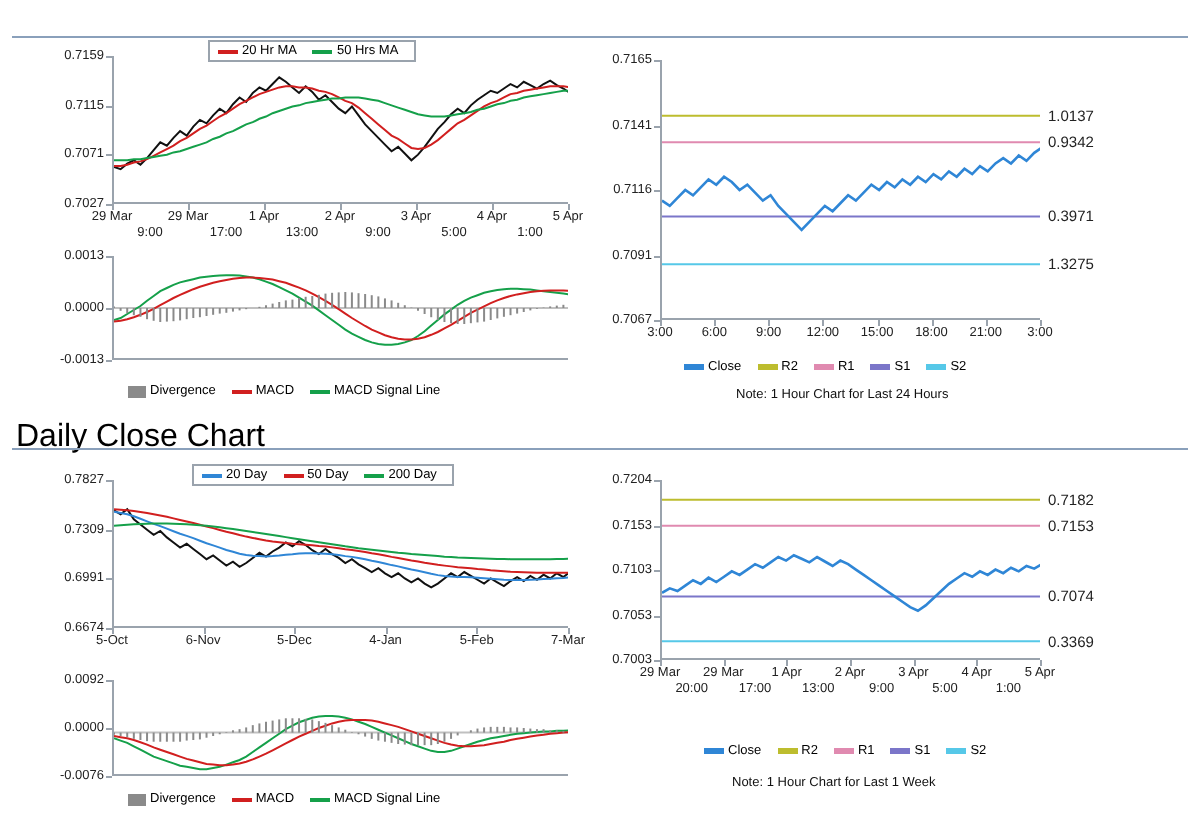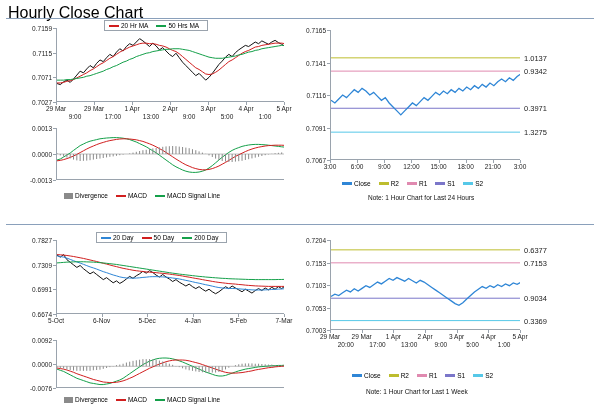--- a/index.html
+++ b/index.html
@@ -94,21 +94,20 @@
     color: #111;
     white-space: nowrap;
   }
   svg { display: block; }
 </style>
 </head>
 <body>
 
 <div class="page">
 
-  <div class="abs" style="left:8px; top:4px;">Hourly Close Chart</div>
   <div class="abs rule" style="left:6px; top:18px; width:588px;"></div>
 
   <div class="frame" id="f-hourly-price" style="left:56px; top:28px; width:228px; height:74px;">
     <div class="plot">
         <svg id="svg-hourly-price" width="228" height="74" viewBox="0 0 228 74" preserveAspectRatio="none">
           <polyline points="0.00,55.50 3.30,56.62 6.61,53.82 9.91,52.14 13.22,54.38 16.52,51.02 19.83,47.09 23.13,43.17 26.43,44.85 29.74,40.92 33.04,37.56 36.35,39.80 39.65,35.32 42.96,31.95 46.26,33.64 49.57,29.71 52.87,26.35 56.17,28.59 59.48,24.11 62.78,20.74 66.09,22.98 69.39,18.50 72.70,15.70 76.00,17.38 79.30,14.02 82.61,10.65 85.91,12.89 89.22,15.70 92.52,18.50 95.83,15.14 99.13,17.94 102.43,21.86 105.74,19.62 109.04,22.98 112.35,26.35 115.65,28.59 118.96,25.23 122.26,29.71 125.57,34.20 128.87,37.56 132.17,40.92 135.48,44.29 138.78,47.65 142.09,45.41 145.39,48.77 148.70,52.14 152.00,49.33 155.30,45.41 158.61,40.92 161.91,36.44 165.22,33.08 168.52,29.15 171.83,26.35 175.13,28.59 178.43,24.67 181.74,21.86 185.04,19.62 188.35,17.38 191.65,18.50 194.96,16.26 198.26,14.02 201.57,15.70 204.87,12.89 208.17,14.58 211.48,16.26 214.78,14.02 218.09,12.33 221.39,14.58 224.70,16.26 228.00,18.50" fill="none" stroke="#111111" stroke-width="1" vector-effect="non-scaling-stroke"></polyline>
           <polyline points="0.00,54.94 3.30,54.94 6.61,54.38 9.91,53.26 13.22,52.70 16.52,51.58 19.83,49.89 23.13,48.21 26.43,46.53 29.74,44.85 33.04,42.61 36.35,40.92 39.65,38.68 42.96,36.44 46.26,34.76 49.57,32.52 52.87,30.27 56.17,28.59 59.48,26.35 62.78,24.11 66.09,22.42 69.39,20.74 72.70,19.06 76.00,17.94 79.30,16.82 82.61,15.70 85.91,15.14 89.22,15.14 92.52,15.70 95.83,15.70 99.13,16.26 102.43,17.38 105.74,17.94 109.04,19.06 112.35,20.74 115.65,22.42 118.96,23.55 122.26,25.79 125.57,28.59 128.87,31.39 132.17,34.20 135.48,37.00 138.78,39.80 142.09,41.48 145.39,43.73 148.70,45.97 152.00,46.53 155.30,45.97 158.61,44.29 161.91,42.05 165.22,39.24 168.52,36.44 171.83,33.64 175.13,31.95 178.43,29.71 181.74,27.47 185.04,25.23 188.35,23.55 191.65,22.42 194.96,20.74 198.26,19.06 201.57,18.50 204.87,17.38 208.17,16.82 211.48,16.26 214.78,15.70 218.09,15.14 221.39,15.14 224.70,15.14 228.00,15.70" fill="none" stroke="#d11f1f" stroke-width="1" vector-effect="non-scaling-stroke"></polyline>
           <polyline points="0.00,52.14 3.30,52.14 6.61,52.14 9.91,51.58 13.22,51.58 16.52,51.02 19.83,50.45 23.13,49.89 26.43,49.33 29.74,48.21 33.04,47.65 36.35,46.53 39.65,45.41 42.96,44.29 46.26,43.17 49.57,41.48 52.87,40.36 56.17,38.68 59.48,37.56 62.78,35.88 66.09,34.20 69.39,33.08 72.70,31.39 76.00,30.27 79.30,28.59 82.61,27.47 85.91,26.35 89.22,25.23 92.52,24.67 95.83,23.55 99.13,22.98 102.43,22.42 105.74,21.86 109.04,21.30 112.35,21.30 115.65,20.74 118.96,20.74 122.26,20.74 125.57,21.30 128.87,21.86 132.17,22.42 135.48,23.55 138.78,24.67 142.09,25.79 145.39,26.91 148.70,28.03 152.00,29.15 155.30,29.71 158.61,30.27 161.91,30.27 165.22,30.27 168.52,29.71 171.83,29.15 175.13,28.59 178.43,28.03 181.74,26.91 185.04,26.35 188.35,25.23 191.65,24.11 194.96,23.55 198.26,22.42 201.57,21.86 204.87,20.74 208.17,20.18 211.48,19.62 214.78,19.06 218.09,18.50 221.39,17.94 224.70,17.38 228.00,17.38" fill="none" stroke="#15a04a" stroke-width="1" vector-effect="non-scaling-stroke"></polyline>
         </svg>
       </div>
@@ -316,20 +315,21 @@
         <span class="swatch" style="background:#7b76c9; height:3px"></span>
         <span>S1</span>
       </span>
     <span class="item">
         <span class="swatch" style="background:#56c8e8; height:3px"></span>
         <span>S2</span>
       </span>
   </div>
   <div class="note" style="left:368px; top:194px;">Note: 1 Hour Chart for Last 24 Hours</div>
 
+  <div class="abs" style="left:8px; top:210px;">Daily Close Chart</div>
   <div class="abs rule" style="left:6px; top:224px; width:588px;"></div>
 
   <div class="frame" id="f-daily-price" style="left:56px; top:240px; width:228px; height:74px;">
     <div class="plot">
         <svg id="svg-daily-price" width="228" height="74" viewBox="0 0 228 74" preserveAspectRatio="none">
           <polyline points="0.00,15.21 3.30,17.14 6.61,14.57 9.91,19.70 13.22,22.27 16.52,24.84 19.83,27.41 23.13,25.48 26.43,28.69 29.74,31.26 33.04,33.82 36.35,31.90 39.65,34.46 42.96,37.03 46.26,39.60 49.57,37.67 52.87,40.24 56.17,42.81 59.48,40.88 62.78,43.45 66.09,41.52 69.39,38.96 72.70,36.39 76.00,38.32 79.30,35.75 82.61,33.82 85.91,31.26 89.22,33.18 92.52,30.61 95.83,32.54 99.13,35.11 102.43,37.03 105.74,34.46 109.04,37.03 112.35,38.96 115.65,41.52 118.96,39.60 122.26,42.17 125.57,44.09 128.87,46.02 132.17,44.09 135.48,46.66 138.78,48.58 142.09,46.66 145.39,49.23 148.70,51.15 152.00,49.23 155.30,51.79 158.61,53.72 161.91,51.79 165.22,49.23 168.52,46.66 171.83,48.58 175.13,46.02 178.43,47.94 181.74,49.87 185.04,51.79 188.35,49.23 191.65,51.15 194.96,53.08 198.26,50.51 201.57,48.58 204.87,50.51 208.17,47.94 211.48,49.87 214.78,47.30 218.09,49.23 221.39,46.66 224.70,48.58 228.00,46.02" fill="none" stroke="#111111" stroke-width="1" vector-effect="non-scaling-stroke"></polyline>
           <polyline points="0.00,15.85 3.30,16.49 6.61,17.14 9.91,18.10 13.22,19.38 16.52,20.67 19.83,21.95 23.13,23.04 26.43,24.32 29.74,25.61 33.04,26.89 36.35,27.92 39.65,29.07 42.96,30.36 46.26,31.64 49.57,32.67 52.87,33.82 56.17,34.98 59.48,35.88 62.78,36.90 66.09,37.55 69.39,37.93 72.70,38.06 76.00,38.19 79.30,38.06 82.61,37.80 85.91,37.42 89.22,37.16 92.52,36.78 95.83,36.65 99.13,36.65 102.43,36.78 105.74,36.90 109.04,37.16 112.35,37.55 115.65,38.06 118.96,38.44 122.26,38.96 125.57,39.60 128.87,40.37 132.17,41.01 135.48,41.78 138.78,42.55 142.09,43.19 145.39,43.96 148.70,44.73 152.00,45.38 155.30,46.15 158.61,46.92 161.91,47.56 165.22,47.94 168.52,48.20 171.83,48.46 175.13,48.46 178.43,48.58 181.74,48.84 185.04,49.10 188.35,49.35 191.65,49.61 194.96,49.87 198.26,50.00 201.57,50.00 204.87,50.00 208.17,49.87 211.48,49.74 214.78,49.48 218.09,49.35 221.39,49.10 224.70,48.97 228.00,48.71" fill="none" stroke="#2f86d6" stroke-width="1" vector-effect="non-scaling-stroke"></polyline>
           <polyline points="0.00,14.57 3.30,14.83 6.61,15.08 9.91,15.47 13.22,15.98 16.52,16.49 19.83,17.14 23.13,17.78 26.43,18.42 29.74,19.19 33.04,19.96 36.35,20.73 39.65,21.50 42.96,22.40 46.26,23.30 49.57,24.07 52.87,24.97 56.17,25.86 59.48,26.63 62.78,27.53 66.09,28.30 69.39,28.95 72.70,29.59 76.00,30.23 79.30,30.74 82.61,31.13 85.91,31.51 89.22,31.90 92.52,32.15 95.83,32.41 99.13,32.67 102.43,33.05 105.74,33.31 109.04,33.69 112.35,34.08 115.65,34.59 118.96,34.98 122.26,35.49 125.57,36.01 128.87,36.65 132.17,37.16 135.48,37.80 138.78,38.44 142.09,38.96 145.39,39.60 148.70,40.24 152.00,40.75 155.30,41.40 158.61,41.91 161.91,42.42 165.22,42.81 168.52,43.19 171.83,43.58 175.13,43.84 178.43,44.09 181.74,44.48 185.04,44.73 188.35,45.12 191.65,45.38 194.96,45.63 198.26,45.89 201.57,46.02 204.87,46.15 208.17,46.27 211.48,46.40 214.78,46.40 218.09,46.40 221.39,46.40 224.70,46.40 228.00,46.40" fill="none" stroke="#d11f1f" stroke-width="1" vector-effect="non-scaling-stroke"></polyline>
           <polyline points="0.00,22.91 3.30,22.66 6.61,22.40 9.91,22.14 13.22,22.01 16.52,21.89 19.83,21.76 23.13,21.76 26.43,21.76 29.74,21.89 33.04,22.01 36.35,22.14 39.65,22.40 42.96,22.66 46.26,22.91 49.57,23.30 52.87,23.68 56.17,24.07 59.48,24.45 62.78,24.97 66.09,25.48 69.39,25.99 72.70,26.51 76.00,27.02 79.30,27.53 82.61,28.05 85.91,28.56 89.22,29.07 92.52,29.59 95.83,30.10 99.13,30.61 102.43,31.13 105.74,31.64 109.04,32.15 112.35,32.67 115.65,33.18 118.96,33.57 122.26,34.08 125.57,34.46 128.87,34.85 132.17,35.24 135.48,35.62 138.78,36.01 142.09,36.39 145.39,36.65 148.70,37.03 152.00,37.29 155.30,37.55 158.61,37.80 161.91,38.06 165.22,38.32 168.52,38.44 171.83,38.70 175.13,38.83 178.43,38.96 181.74,39.09 185.04,39.21 188.35,39.34 191.65,39.47 194.96,39.47 198.26,39.60 201.57,39.60 204.87,39.60 208.17,39.60 211.48,39.60 214.78,39.60 218.09,39.60 221.39,39.47 224.70,39.47 228.00,39.34" fill="none" stroke="#15a04a" stroke-width="1" vector-effect="non-scaling-stroke"></polyline>
         </svg>
@@ -509,23 +509,23 @@
       <div class="xlab" style="left: 488.333px; top: 333px;">4 Apr</div>
       <div class="abs" style="left: 488.333px; top: 330px; width: 1px; height: 3px; background: rgb(154, 163, 173);"></div>
       <div class="xlab" style="left: 520px; top: 333px;">5 Apr</div>
       <div class="abs" style="left: 520px; top: 330px; width: 1px; height: 3px; background: rgb(154, 163, 173);"></div>
       <div class="xlab" style="left: 345.833px; top: 341px;">20:00</div>
       <div class="xlab" style="left: 377.5px; top: 341px;">17:00</div>
       <div class="xlab" style="left: 409.167px; top: 341px;">13:00</div>
       <div class="xlab" style="left: 440.833px; top: 341px;">9:00</div>
       <div class="xlab" style="left: 472.5px; top: 341px;">5:00</div>
       <div class="xlab" style="left: 504.167px; top: 341px;">1:00</div>
-      <div class="ylab-r" style="left: 524px; top: 249.851px;">0.6377</div>
+      <div class="ylab-r" style="left: 524px; top: 249.851px;">0.7182</div>
       <div class="ylab-r" style="left: 524px; top: 262.836px;">0.7153</div>
-      <div class="ylab-r" style="left: 524px; top: 298.209px;">0.9034</div>
+      <div class="ylab-r" style="left: 524px; top: 298.209px;">0.7074</div>
       <div class="ylab-r" style="left: 524px; top: 320.597px;">0.3369</div>
     </div>
   <div class="legend" style="left:352px; top:372px;">
     <span class="item">
         <span class="swatch" style="background:#2f86d6; height:3px"></span>
         <span>Close</span>
       </span>
     <span class="item">
         <span class="swatch" style="background:#bdbd2e; height:3px"></span>
         <span>R2</span>

